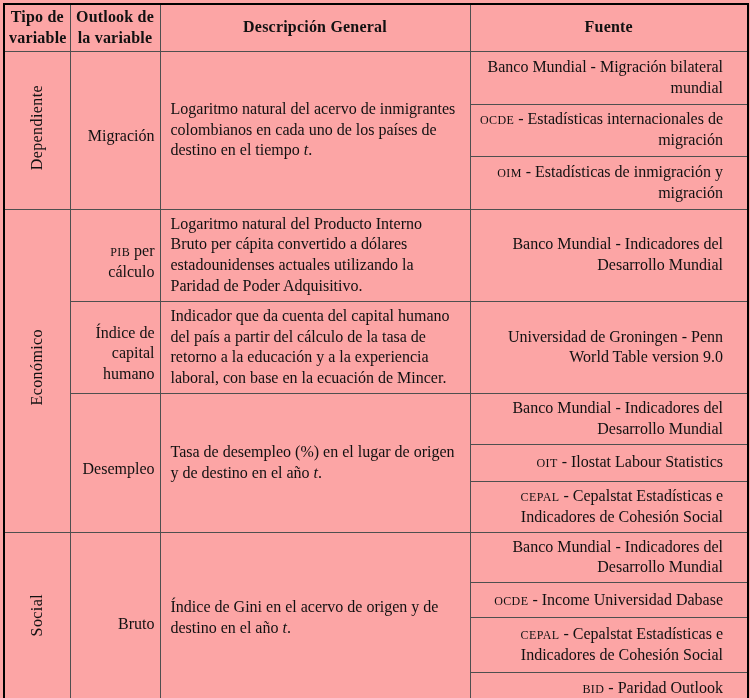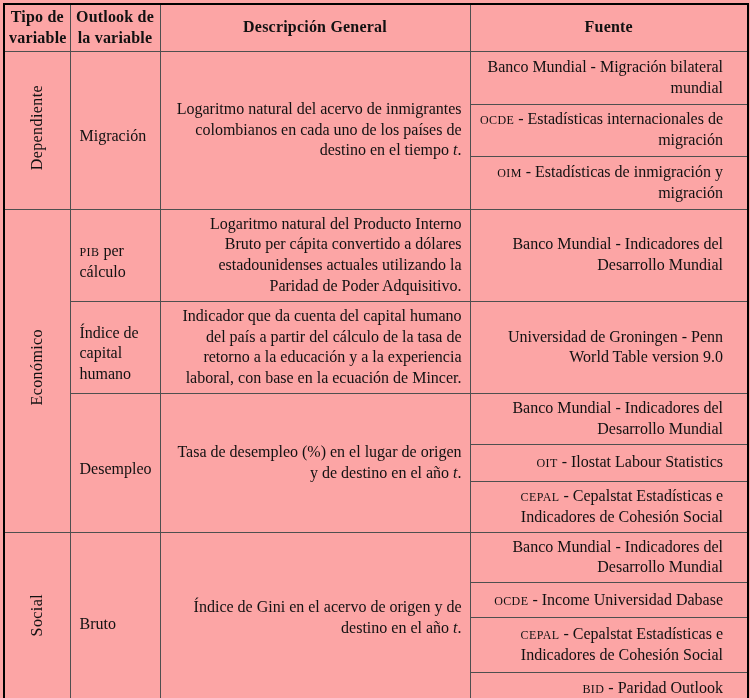--- a/index.html
+++ b/index.html
@@ -44,25 +44,25 @@
   }
   .vert {
     display: inline-block;
     writing-mode: vertical-rl;
     transform: rotate(180deg);
     white-space: nowrap;
     font-size: 16px;
     letter-spacing: 0.4px;
   }
   td.name-cell {
+    text-align: right;
+    padding: 16px 5px 3px 9px;
+  }
+  td.desc-cell {
     text-align: left;
-    padding: 16px 5px 3px 9px;
-  }
-  td.desc-cell {
-    text-align: right;
     padding: 4px 8px 4px 10px;
   }
   td.src-cell {
     text-align: right;
     padding: 4px 24px 4px 9px;
   }
   .sc {
     font-size: 12px;
     letter-spacing: 0.4px;
   }

